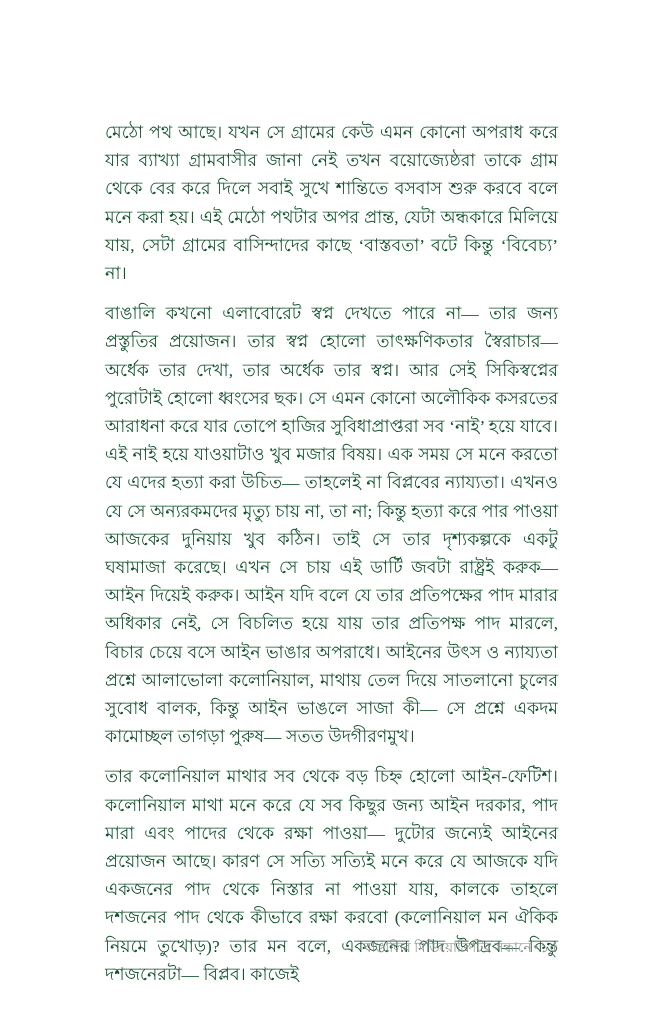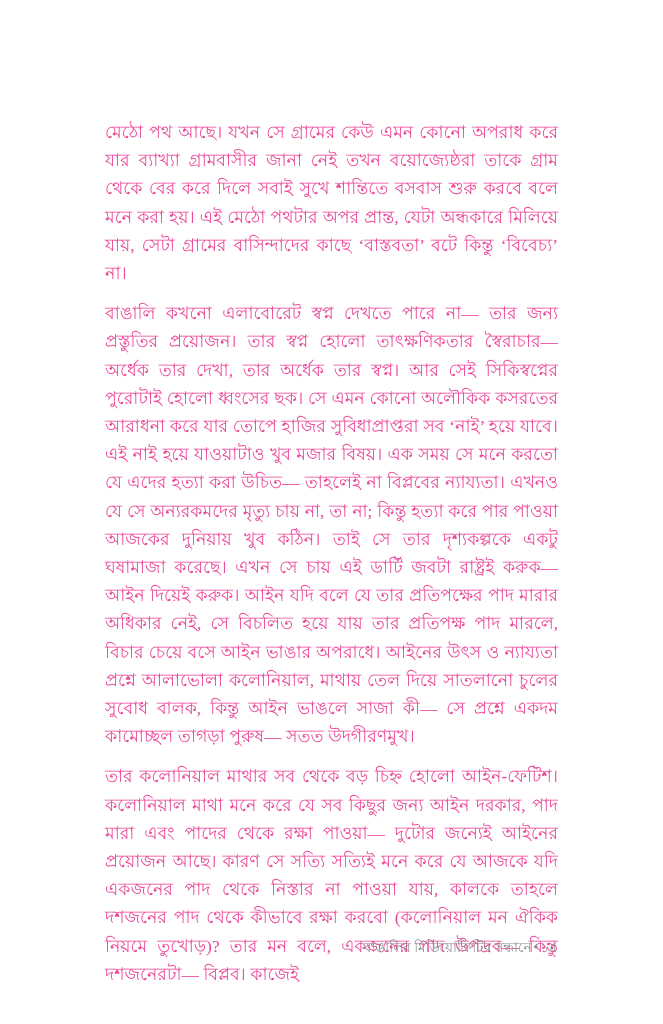--- a/index.html
+++ b/index.html
@@ -25,21 +25,21 @@
     left: 105px;
     top: 118px;
     width: 453px;
   }
   .para {
     margin: 0 0 12px 0;
     text-align: justify;
     text-justify: inter-word;
     font-size: 17.4px;
     line-height: 28.2px;
-    color: #ec4899;
+    color: #14532d;
     font-family: "Liberation Serif", "DejaVu Serif", serif;
     letter-spacing: 0;
     word-spacing: 0.2px;
     -webkit-font-smoothing: antialiased;
   }
   .para:last-child {
     margin-bottom: 0;
   }
   .footer {
     position: absolute;

